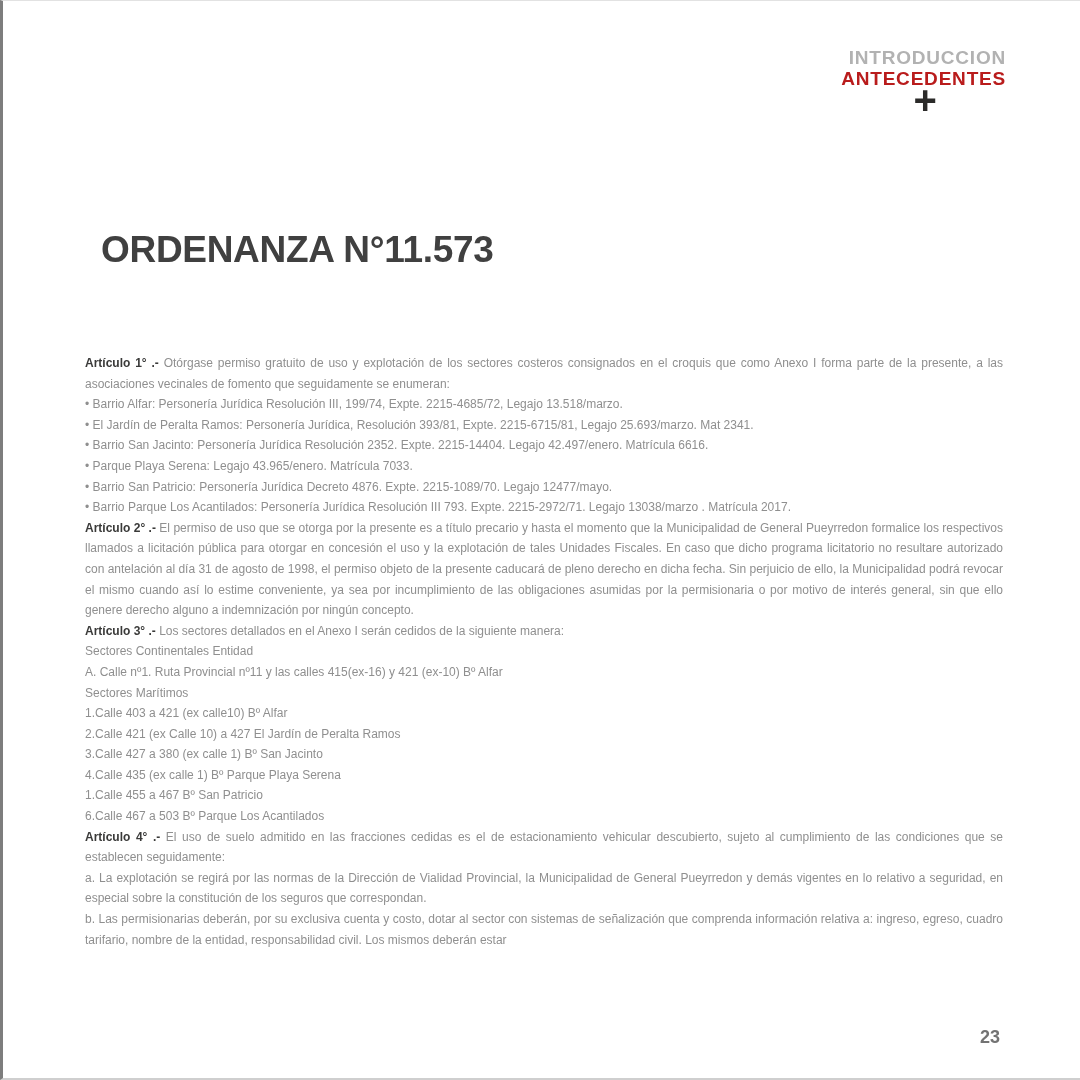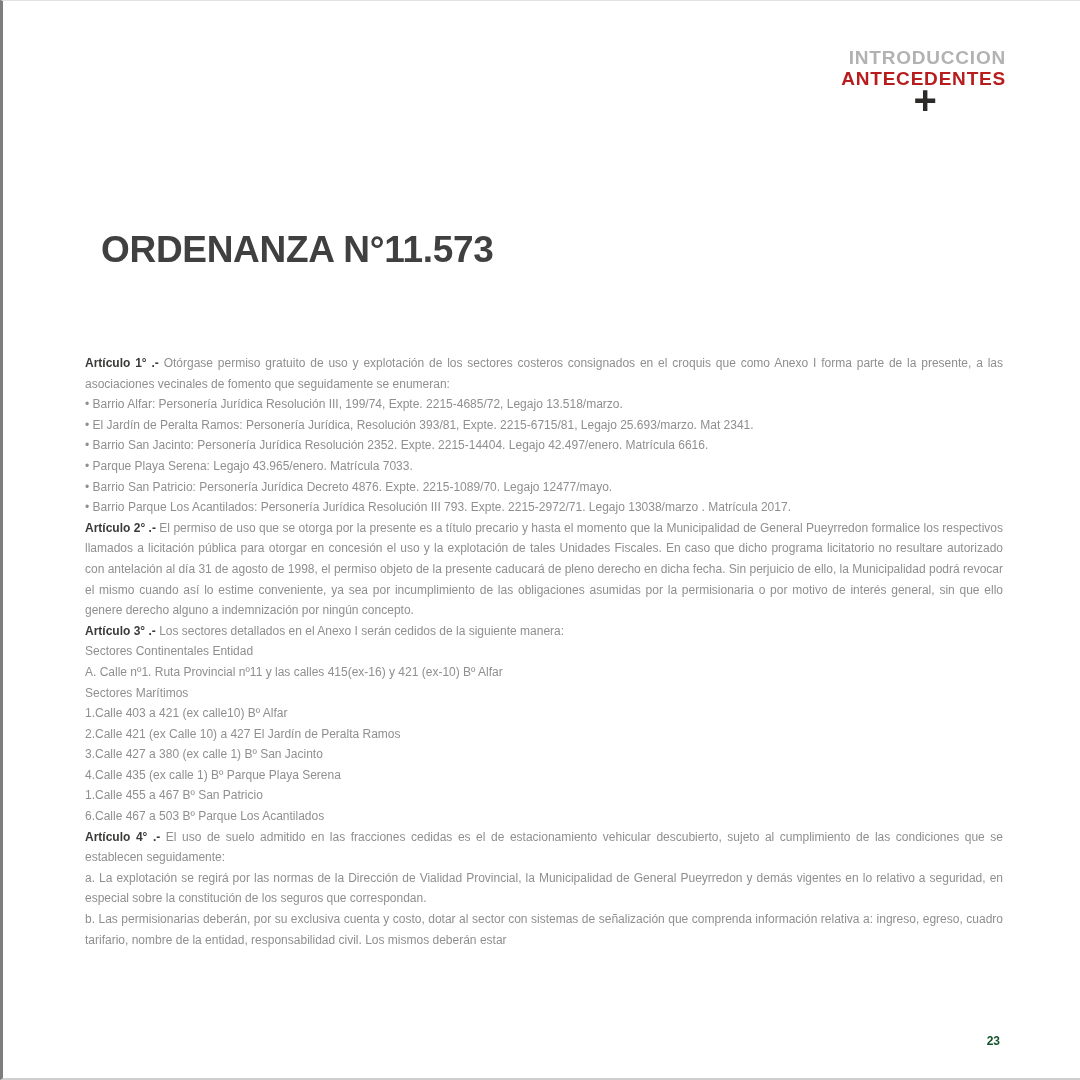--- a/index.html
+++ b/index.html
@@ -77,22 +77,22 @@
     text-align: justify;
   }
   .para .lead {
     color: #3a3a39;
     font-weight: bold;
   }
   .page-number {
     position: absolute;
     right: 80px;
     bottom: 30px;
-    color: #14532d;
-    font-size: 12px;
+    color: #737373;
+    font-size: 18px;
     font-weight: bold;
   }
 </style>
 </head>
 <body>
 
 <div class="page">
 
   <div class="header">
     <div class="header-lines">

